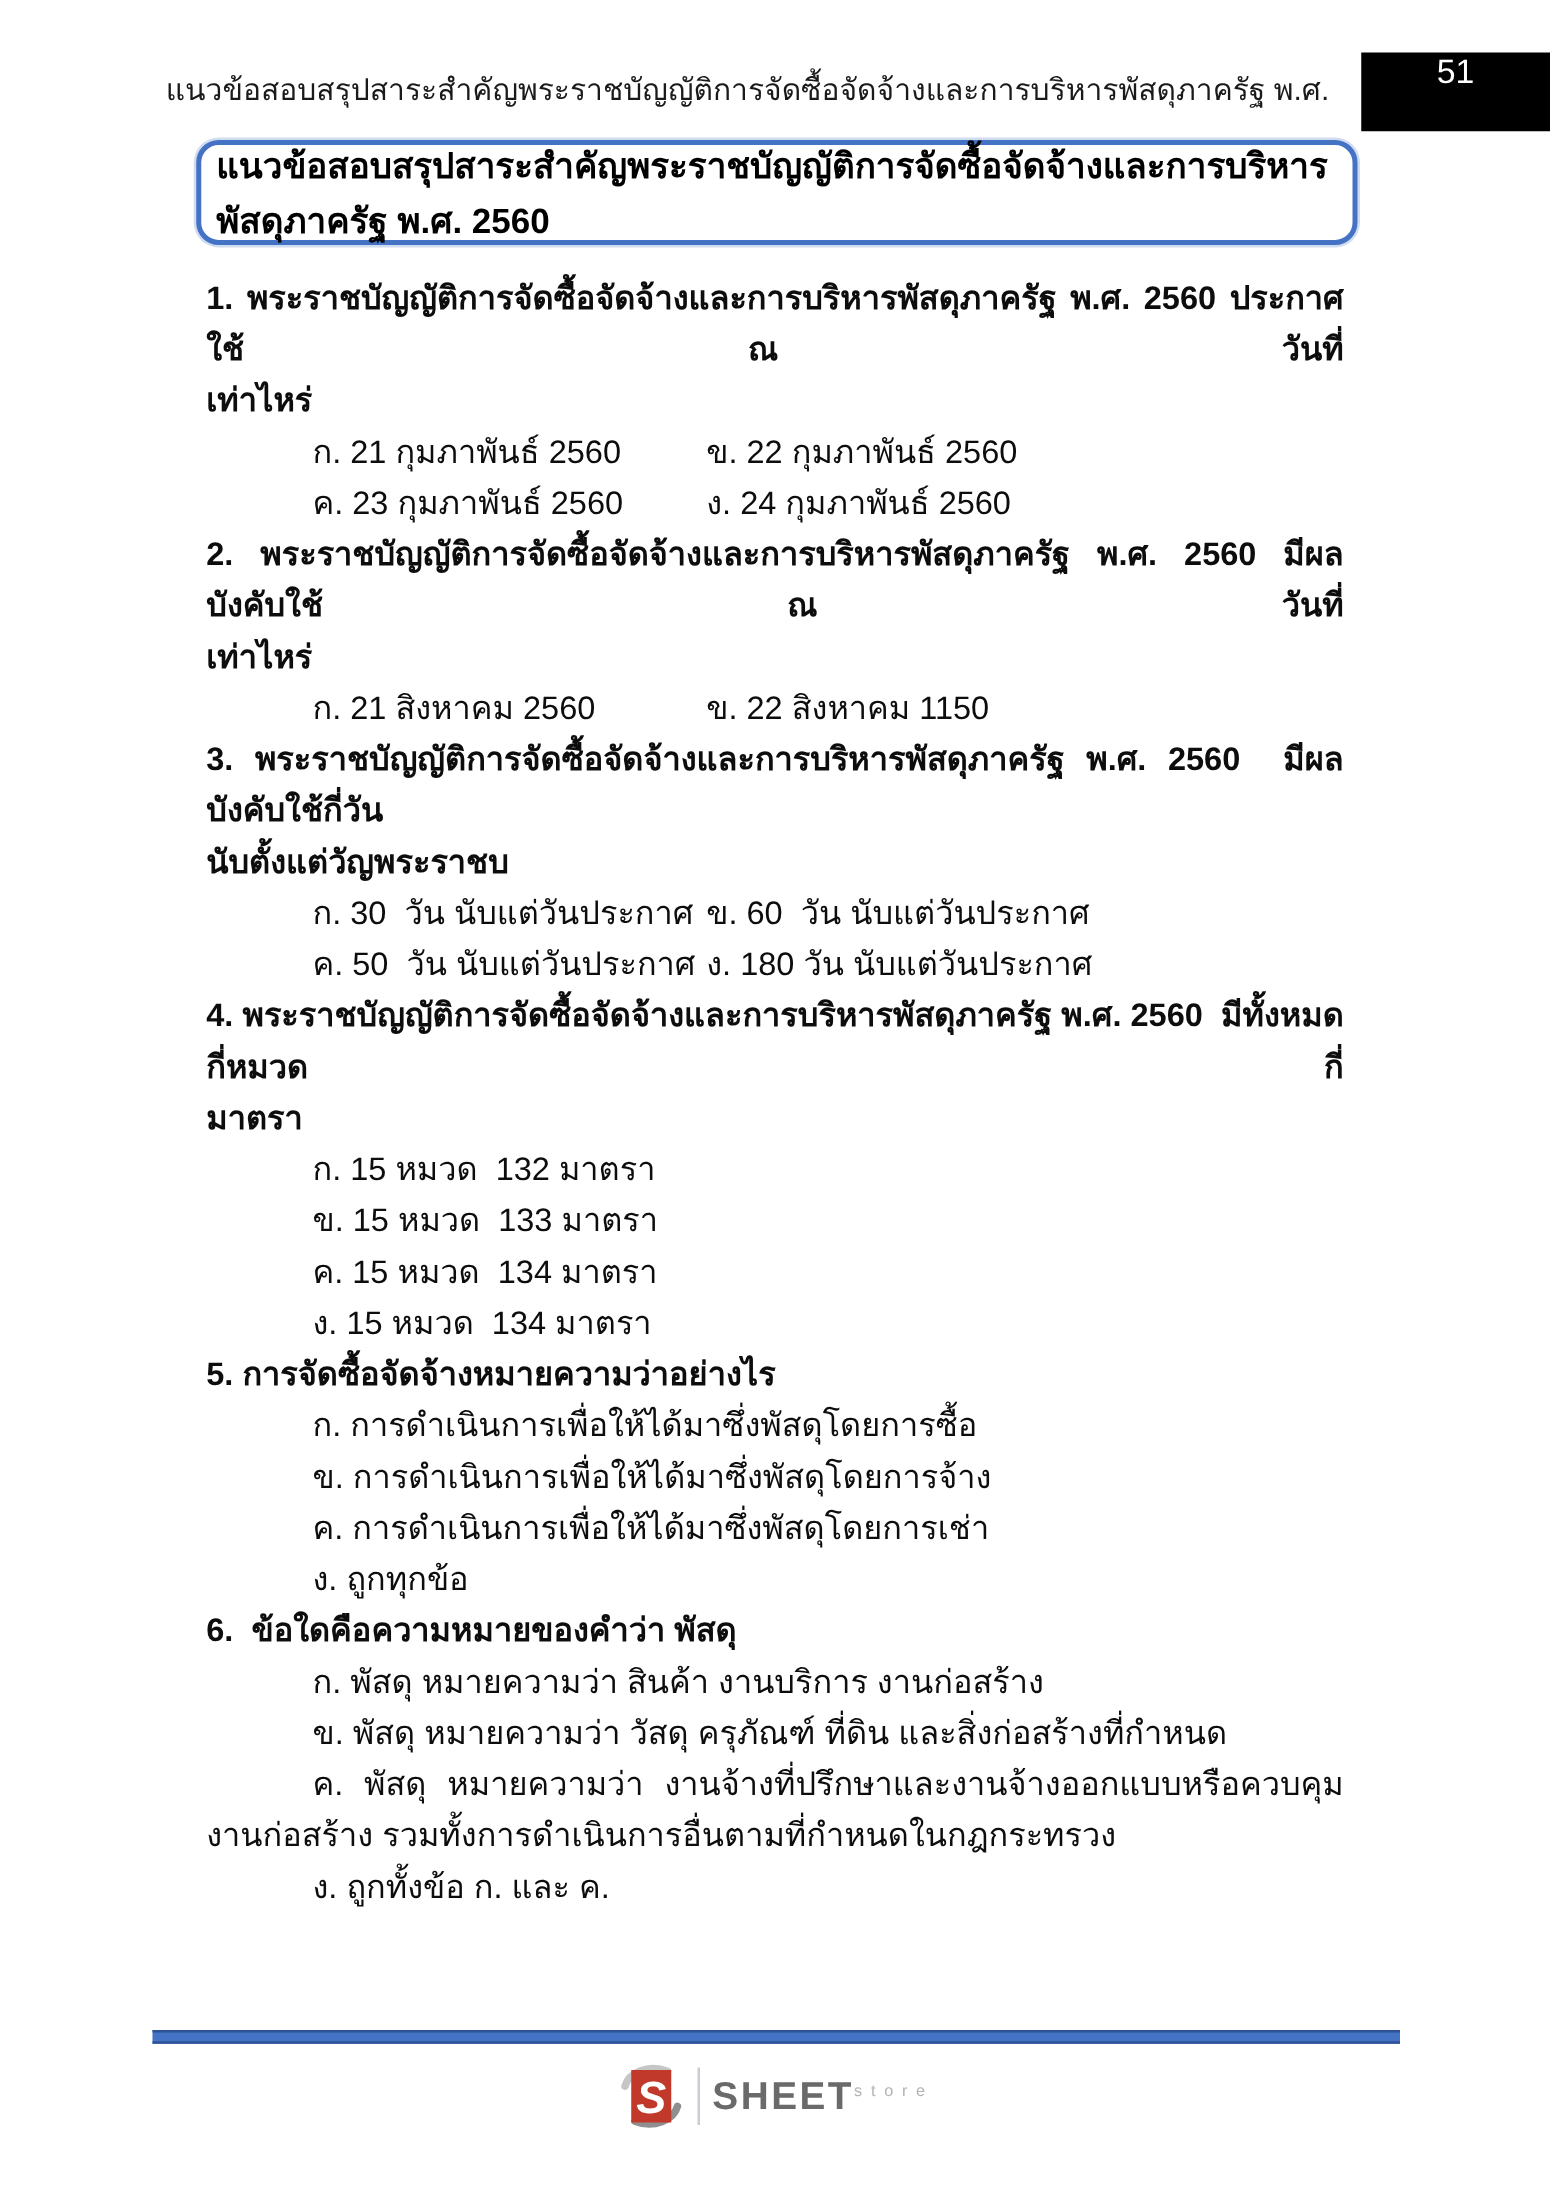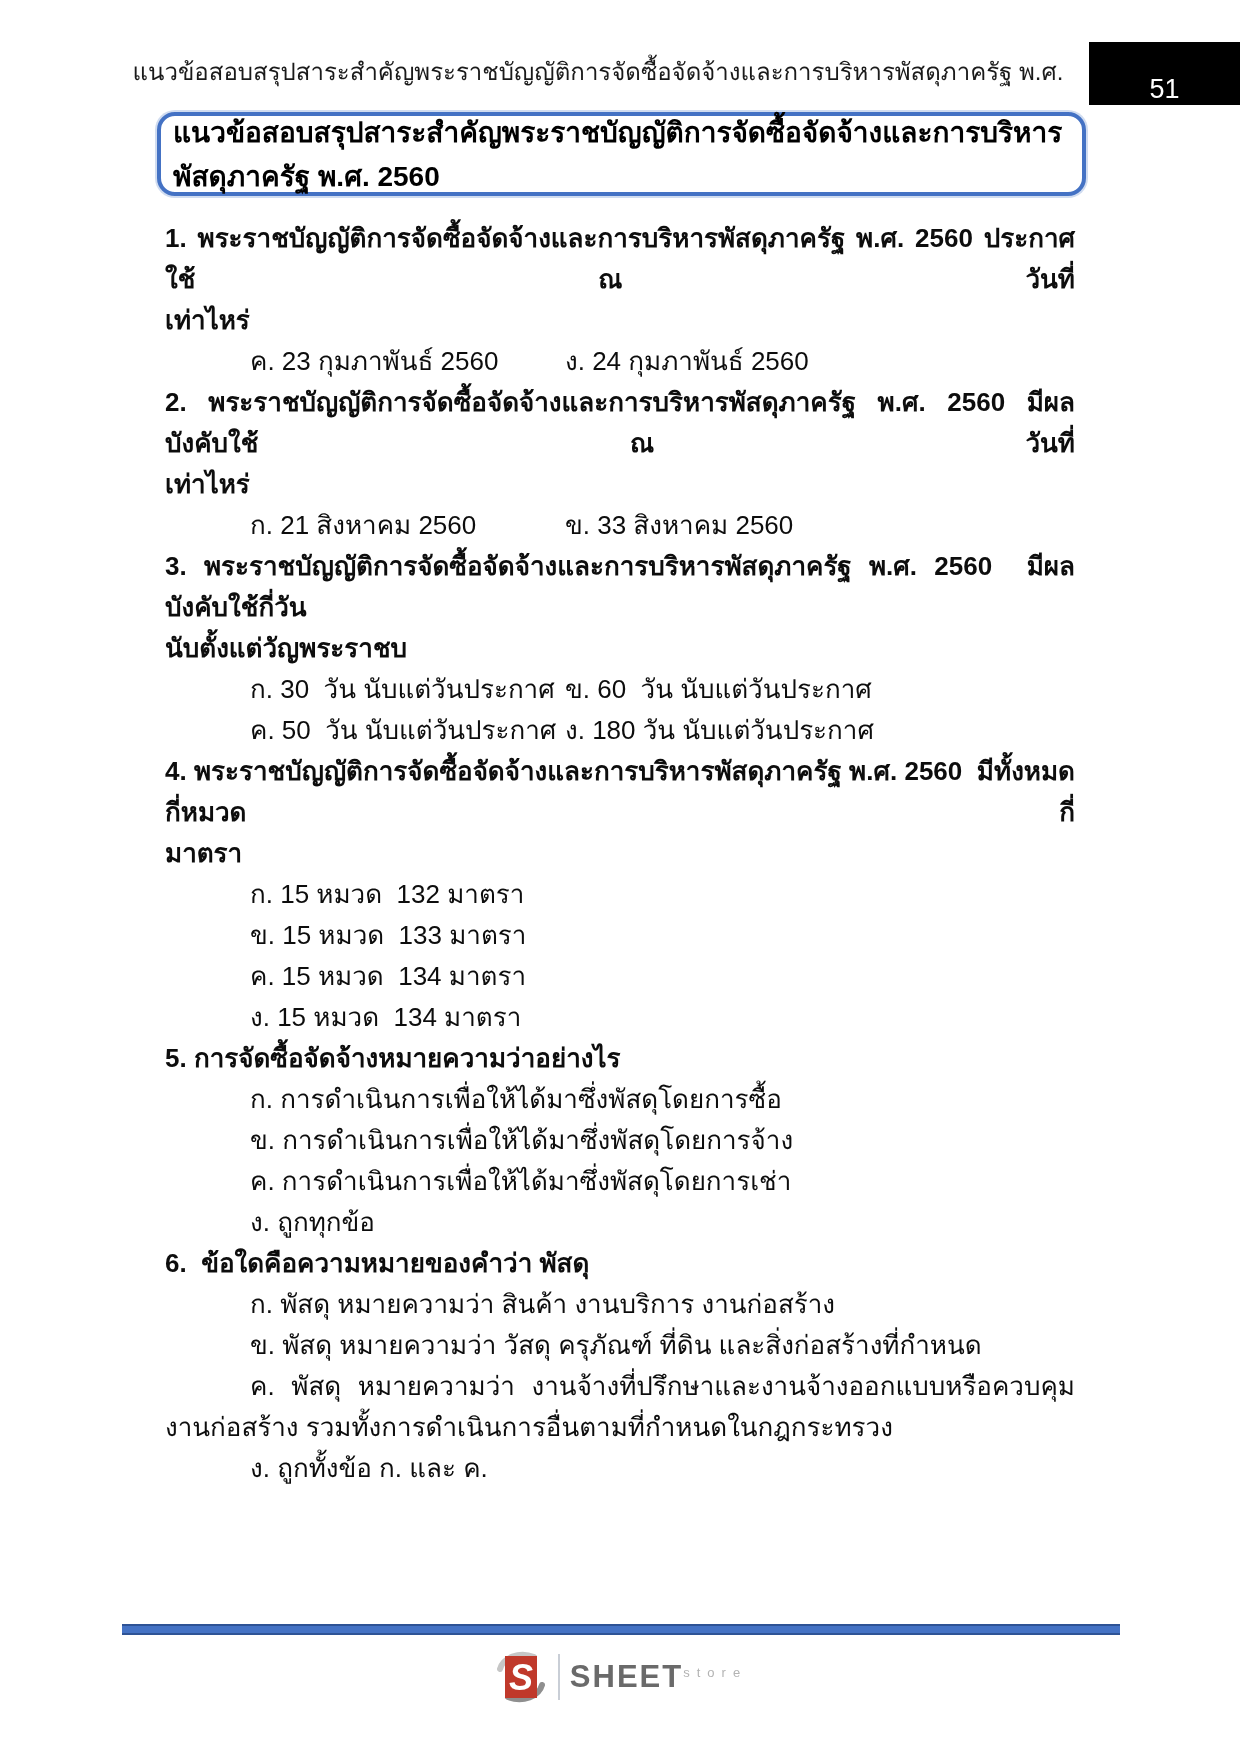--- a/index.html
+++ b/index.html
@@ -17,21 +17,21 @@
   .doc-header { position:relative; height:112px; }
   .header-title {
     position:absolute; left:130px; right:175px; top:52px;
     text-align:center; font-size:24px; color:#1a1a1a;
     white-space:nowrap; overflow:hidden;
   }
   .page-badge {
     position:absolute; right:1px; top:42px;
     width:151px; height:63px;
     background:#000000; color:#ffffff;
-    display:flex; align-items:flex-end; justify-content:center;
+    display:flex; align-items:flex-start; justify-content:center;
     font-size:27px;
   }
   
   .title-box {
     margin-left:157px;
     width:929px; height:84px;
     border:4px solid #4472C4;
     border-radius:18px;
     box-shadow:0 0 0 2px rgba(68,114,196,0.25);
     display:flex; align-items:center;
@@ -97,31 +97,35 @@
   <div class="title-box">
     <div class="title-text">แนวข้อสอบสรุปสาระสำคัญพระราชบัญญัติการจัดซื้อจัดจ้างและการบริหารพัสดุภาครัฐ พ.ศ. 2560</div>
   </div>
 
   <main class="content">
 
     <section class="question">
       <div class="q-line q-just">1. พระราชบัญญัติการจัดซื้อจัดจ้างและการบริหารพัสดุภาครัฐ พ.ศ. 2560 ประกาศใช้ ณ วันที่</div>
       <div class="q-line">เท่าไหร่</div>
       <div class="opt-row">
+        <span class="opt">ก. 21 กุมภาพันธ์ 2560</span>
+        <span class="opt">ข. 22 กุมภาพันธ์ 2560</span>
+      </div>
+      <div class="opt-row">
         <span class="opt">ค. 23 กุมภาพันธ์ 2560</span>
         <span class="opt">ง. 24 กุมภาพันธ์ 2560</span>
       </div>
     </section>
 
     <section class="question">
       <div class="q-line q-just">2. พระราชบัญญัติการจัดซื้อจัดจ้างและการบริหารพัสดุภาครัฐ พ.ศ. 2560 มีผลบังคับใช้ ณ วันที่</div>
       <div class="q-line">เท่าไหร่</div>
       <div class="opt-row">
         <span class="opt">ก. 21 สิงหาคม 2560</span>
-        <span class="opt">ข. 33 สิงหาคม 2560</span>
+        <span class="opt">ข. 22 สิงหาคม 1150</span>
       </div>
     </section>
 
     <section class="question">
       <div class="q-line q-just">3. พระราชบัญญัติการจัดซื้อจัดจ้างและการบริหารพัสดุภาครัฐ พ.ศ. 2560  มีผลบังคับใช้กี่วัน</div>
       <div class="q-line">นับตั้งแต่วัญพระราชบ</div>
       <div class="opt-row">
         <span class="opt">ก. 30  วัน นับแต่วันประกาศ</span>
         <span class="opt">ข. 60  วัน นับแต่วันประกาศ</span>
       </div>

